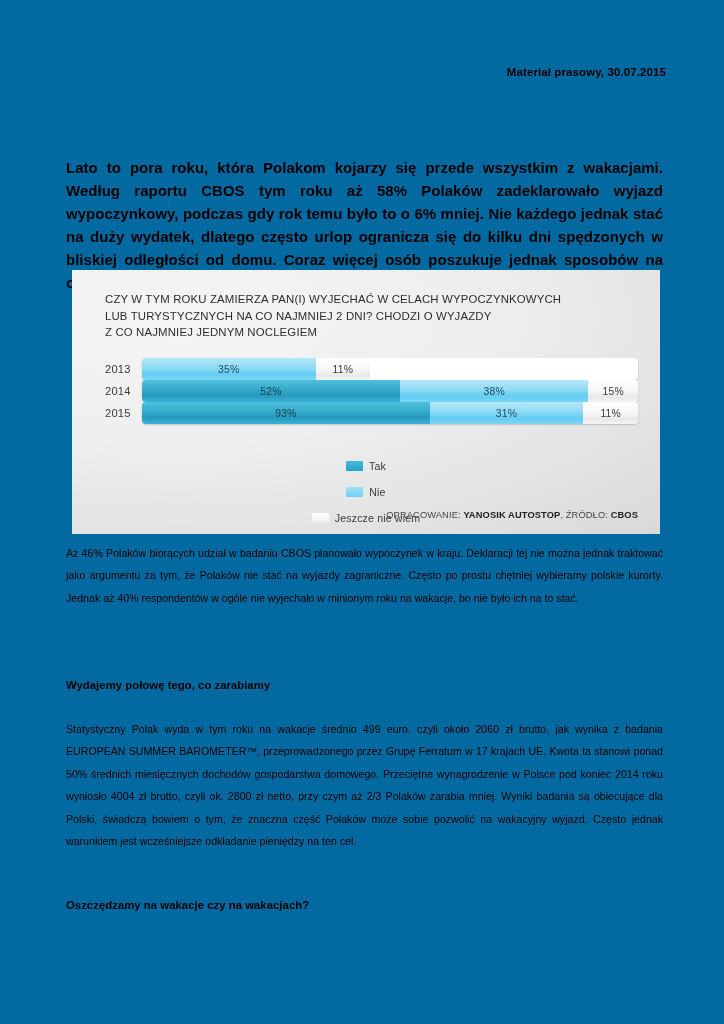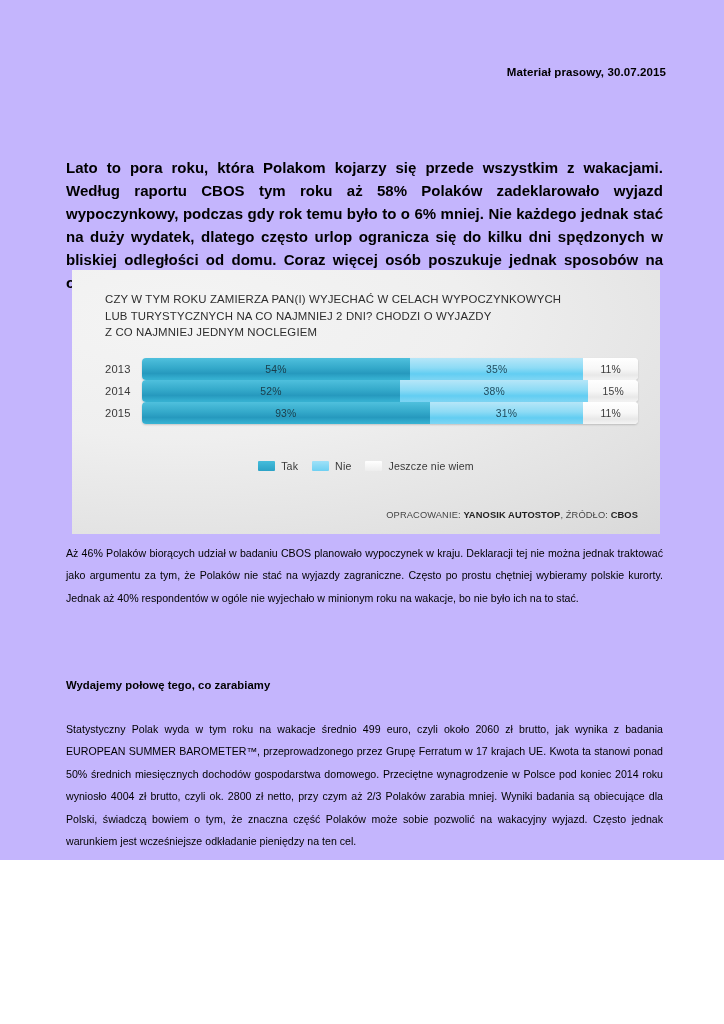--- a/index.html
+++ b/index.html
@@ -8,22 +8,22 @@
     padding: 0;
     background: #ffffff;
   }
   body {
     font-family: "Liberation Sans", sans-serif;
     -webkit-font-smoothing: antialiased;
   }
   .page {
     position: relative;
     width: 724px;
-    height: 860px;
-    background: #c4b5fd;
+    height: 1024px;
+    background: #0369a1;
     overflow: hidden;
     box-sizing: border-box;
   }
 
   
   .doc-header {
     position: absolute;
     top: 66px;
     right: 58px;
     font-size: 11.5px;
@@ -147,20 +147,21 @@
   
   .legend {
     position: absolute;
     top: 190px;
     left: 0;
     right: 0;
     display: flex;
     justify-content: center;
     align-items: center;
     gap: 14px;
+    flex-direction: column;
   }
   .legend-item {
     display: flex;
     align-items: center;
     gap: 6px;
   }
   .legend-swatch {
     width: 17px;
     height: 10px;
     border-radius: 1px;
@@ -200,21 +201,20 @@
 
     <div class="chart-title">CZY W TYM ROKU ZAMIERZA PAN(I) WYJECHAĆ W CELACH WYPOCZYNKOWYCH
 LUB TURYSTYCZNYCH NA CO NAJMNIEJ 2 DNI? CHODZI O WYJAZDY
 Z CO NAJMNIEJ JEDNYM NOCLEGIEM</div>
 
     <div class="bars">
 
       <div class="bar-row">
         <div class="bar-year">2013</div>
         <div class="bar-track">
-          <div class="seg seg-yes" style="flex: 0 0 54%;">54%</div>
           <div class="seg seg-no" style="flex: 0 0 35%;">35%</div>
           <div class="seg seg-dk" style="flex: 0 0 11%;">11%</div>
         </div>
       </div>
 
       <div class="bar-row">
         <div class="bar-year">2014</div>
         <div class="bar-track">
           <div class="seg seg-yes" style="flex: 0 0 52%;">52%</div>
           <div class="seg seg-no" style="flex: 0 0 38%;">38%</div>

